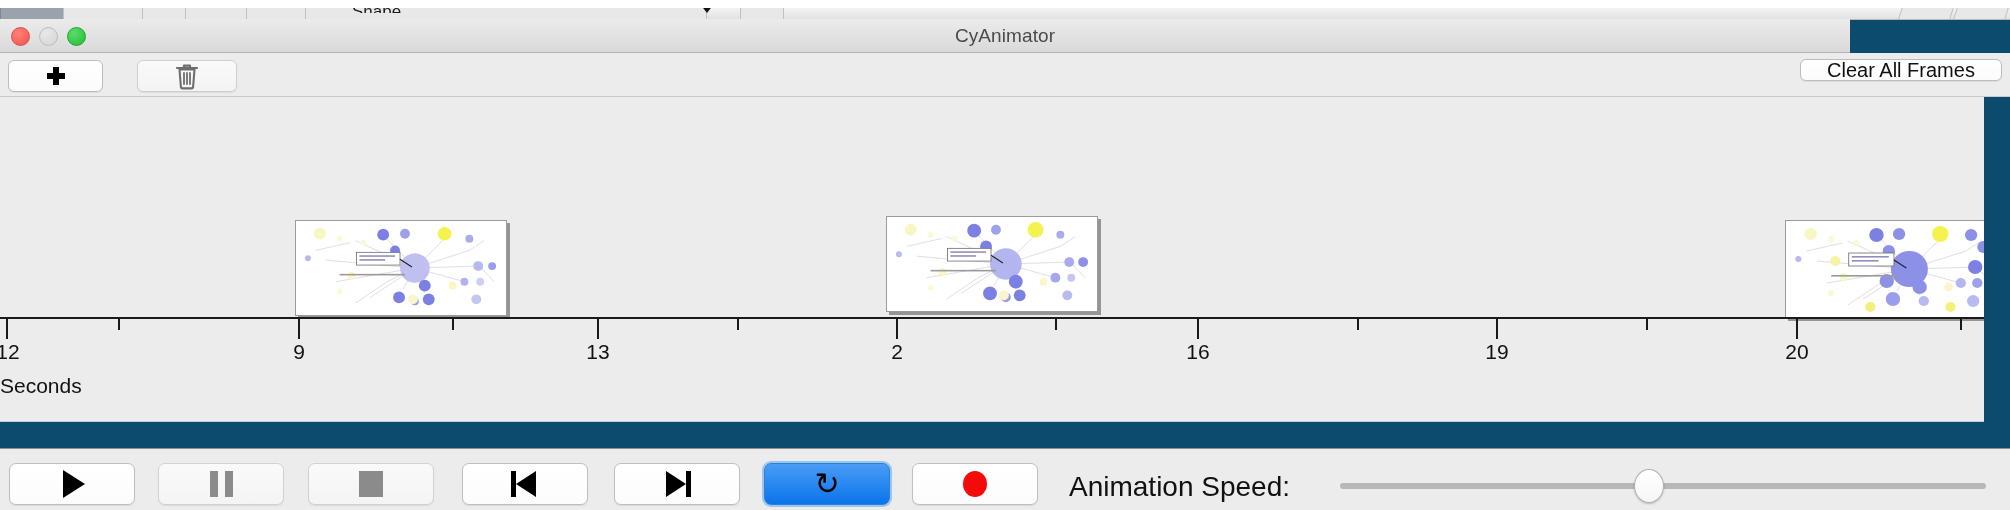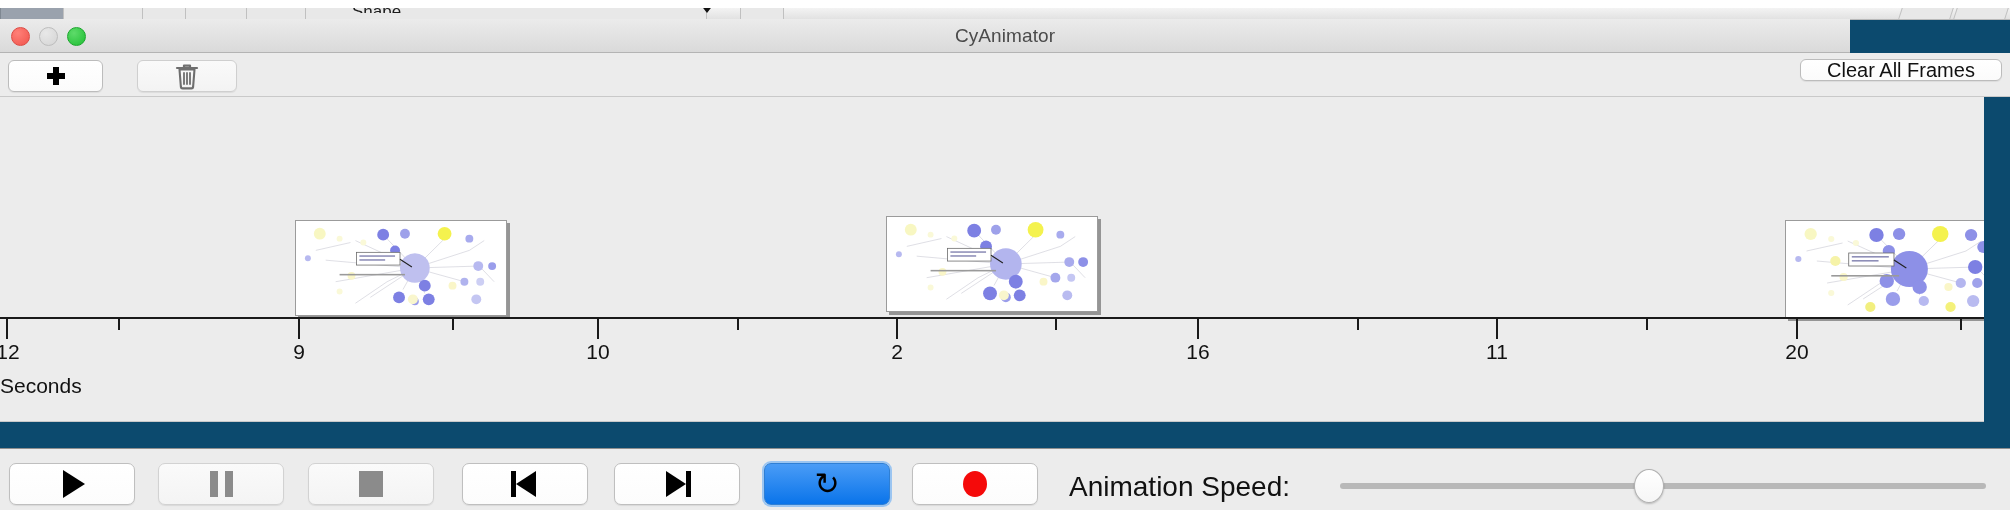--- a/index.html
+++ b/index.html
@@ -465,24 +465,24 @@
     <div class="tick minor" style="left:1055px;"></div>
     <div class="tick major" style="left:1197px;"></div>
     <div class="tick minor" style="left:1357px;"></div>
     <div class="tick major" style="left:1496px;"></div>
     <div class="tick minor" style="left:1646px;"></div>
     <div class="tick major" style="left:1796px;"></div>
     <div class="tick minor" style="left:1960px;"></div>
 
     <div class="tick-label" style="left:8px;">12</div>
     <div class="tick-label" style="left:299px;">9</div>
-    <div class="tick-label" style="left:598px;">10</div>
+    <div class="tick-label" style="left:598px;">13</div>
     <div class="tick-label" style="left:897px;">2</div>
     <div class="tick-label" style="left:1198px;text-align:right;">16</div>
-    <div class="tick-label" style="left:1497px;">11</div>
+    <div class="tick-label" style="left:1497px;">19</div>
     <div class="tick-label" style="left:1797px;">20</div>
 
     <div class="axis-title">Seconds</div>
 
   </div>
 
   <div class="controls">
     <div class="cbtn" style="left:9px;width:126px;">
       <span class="ico-play"></span>
     </div>

